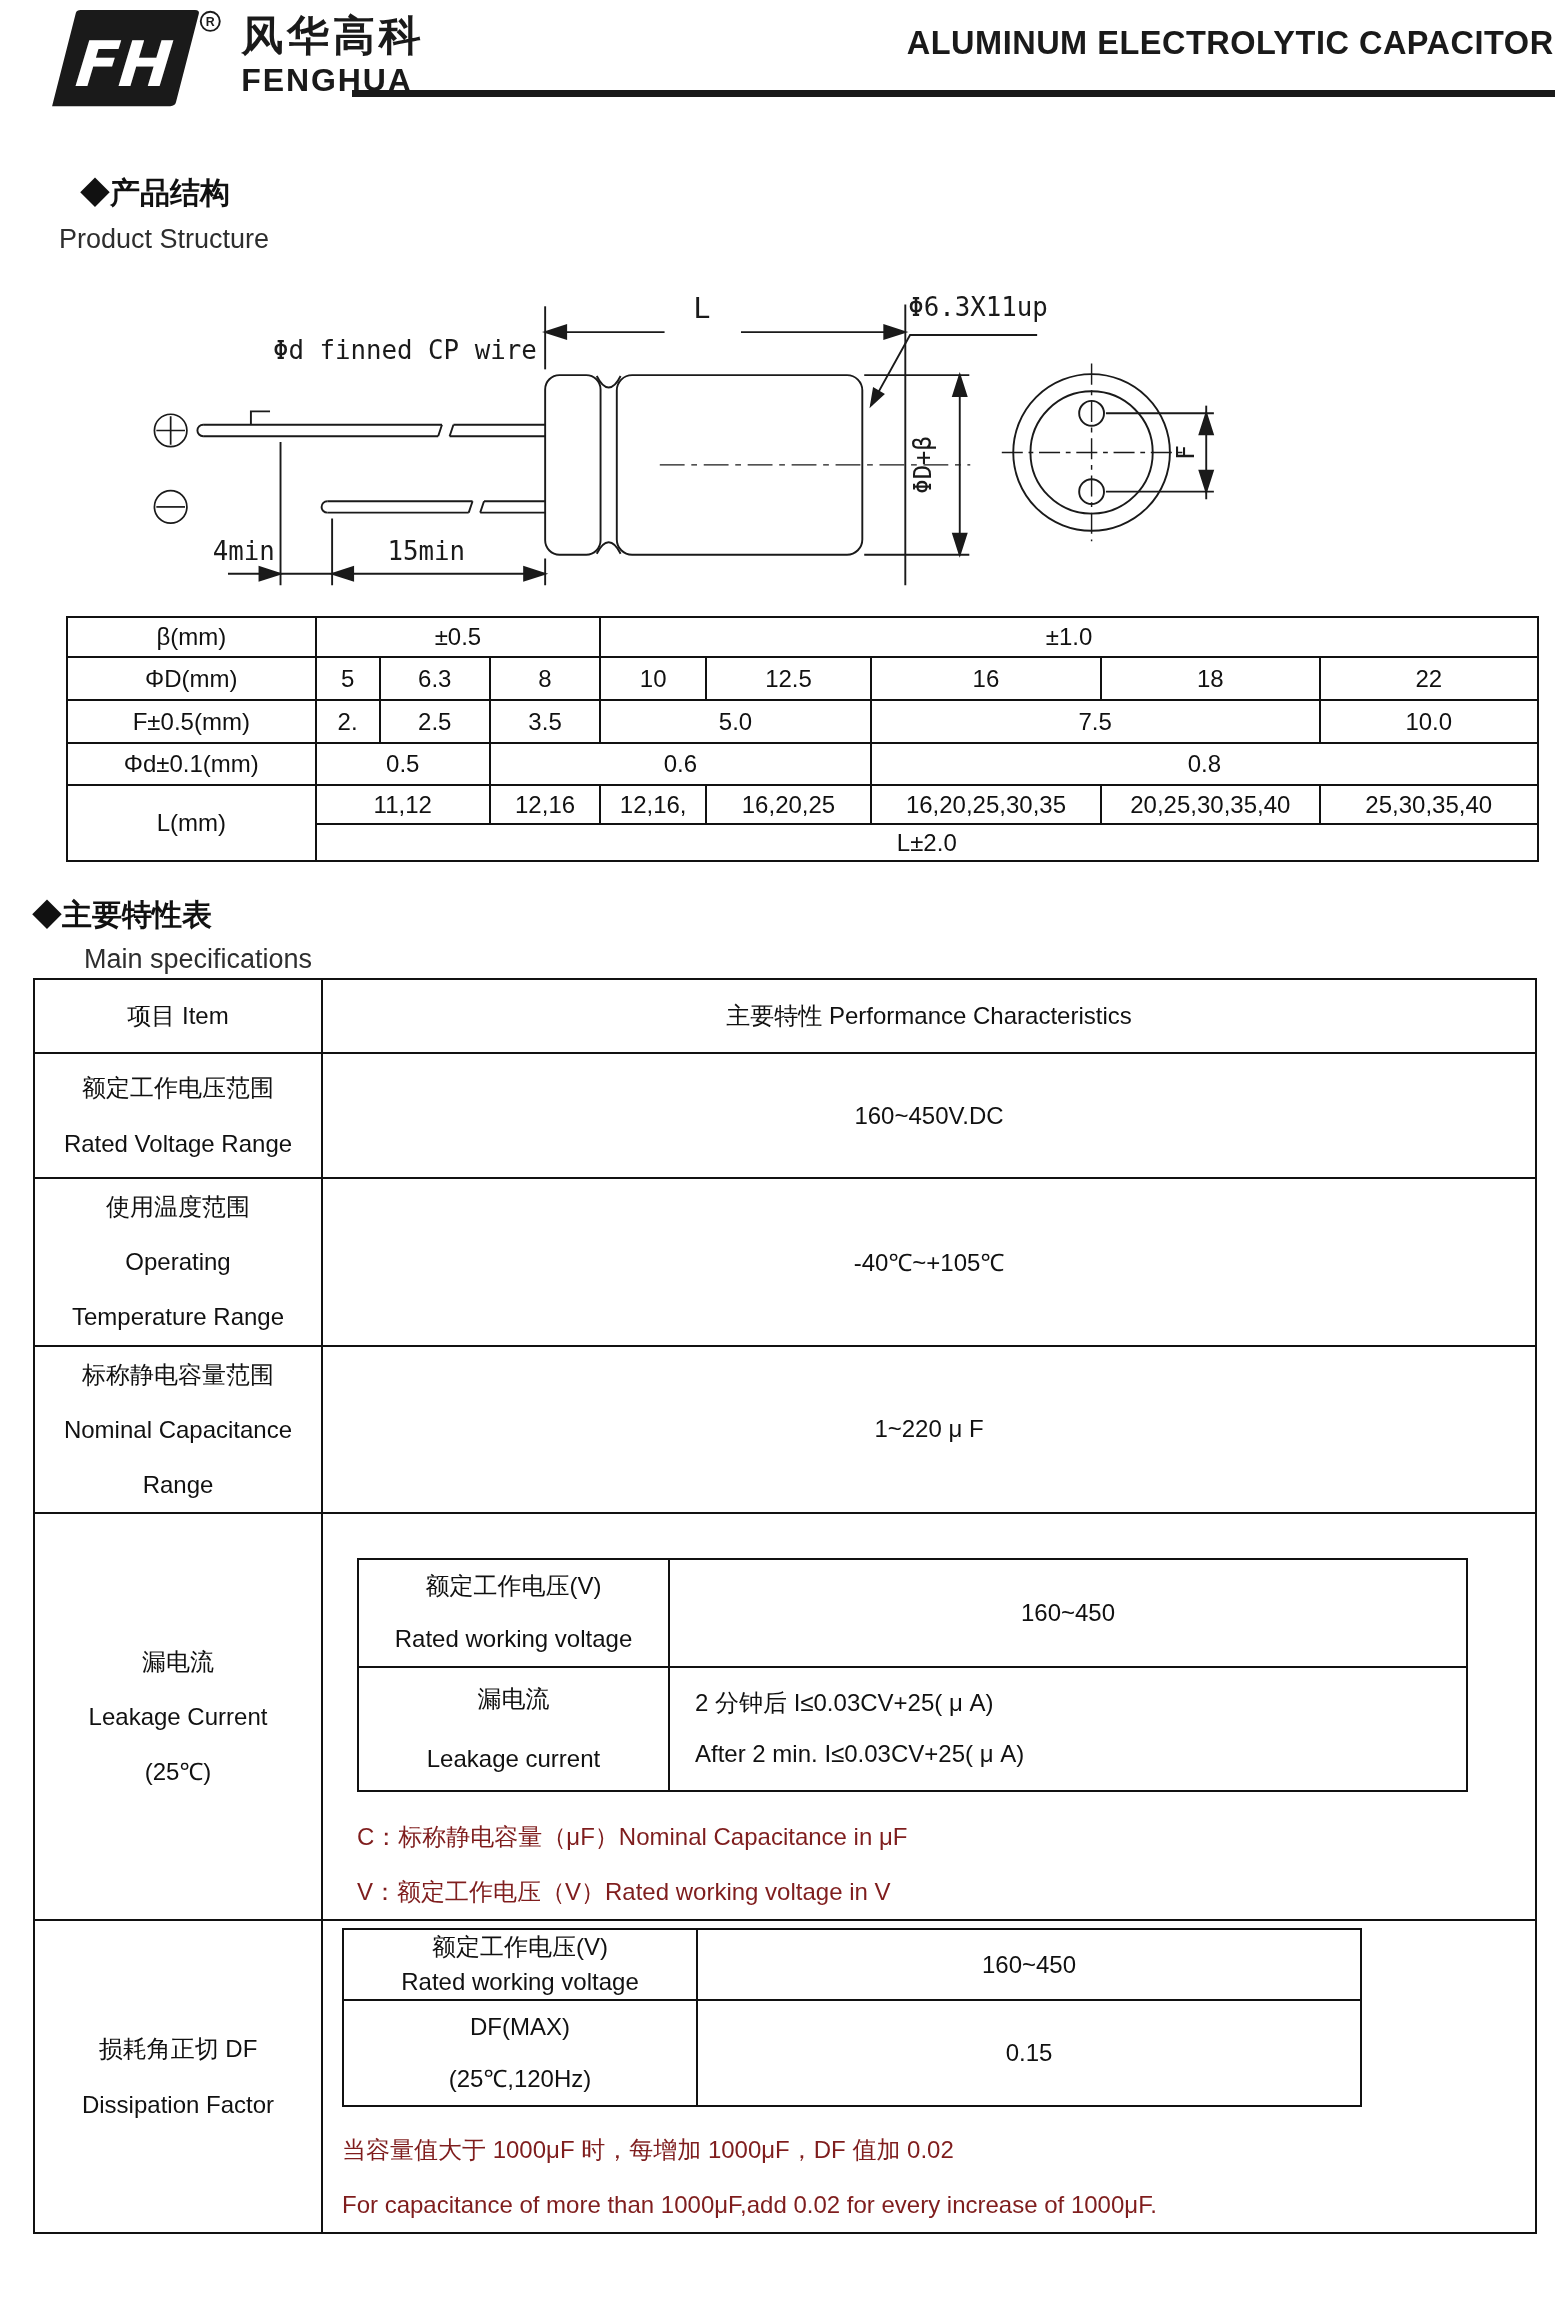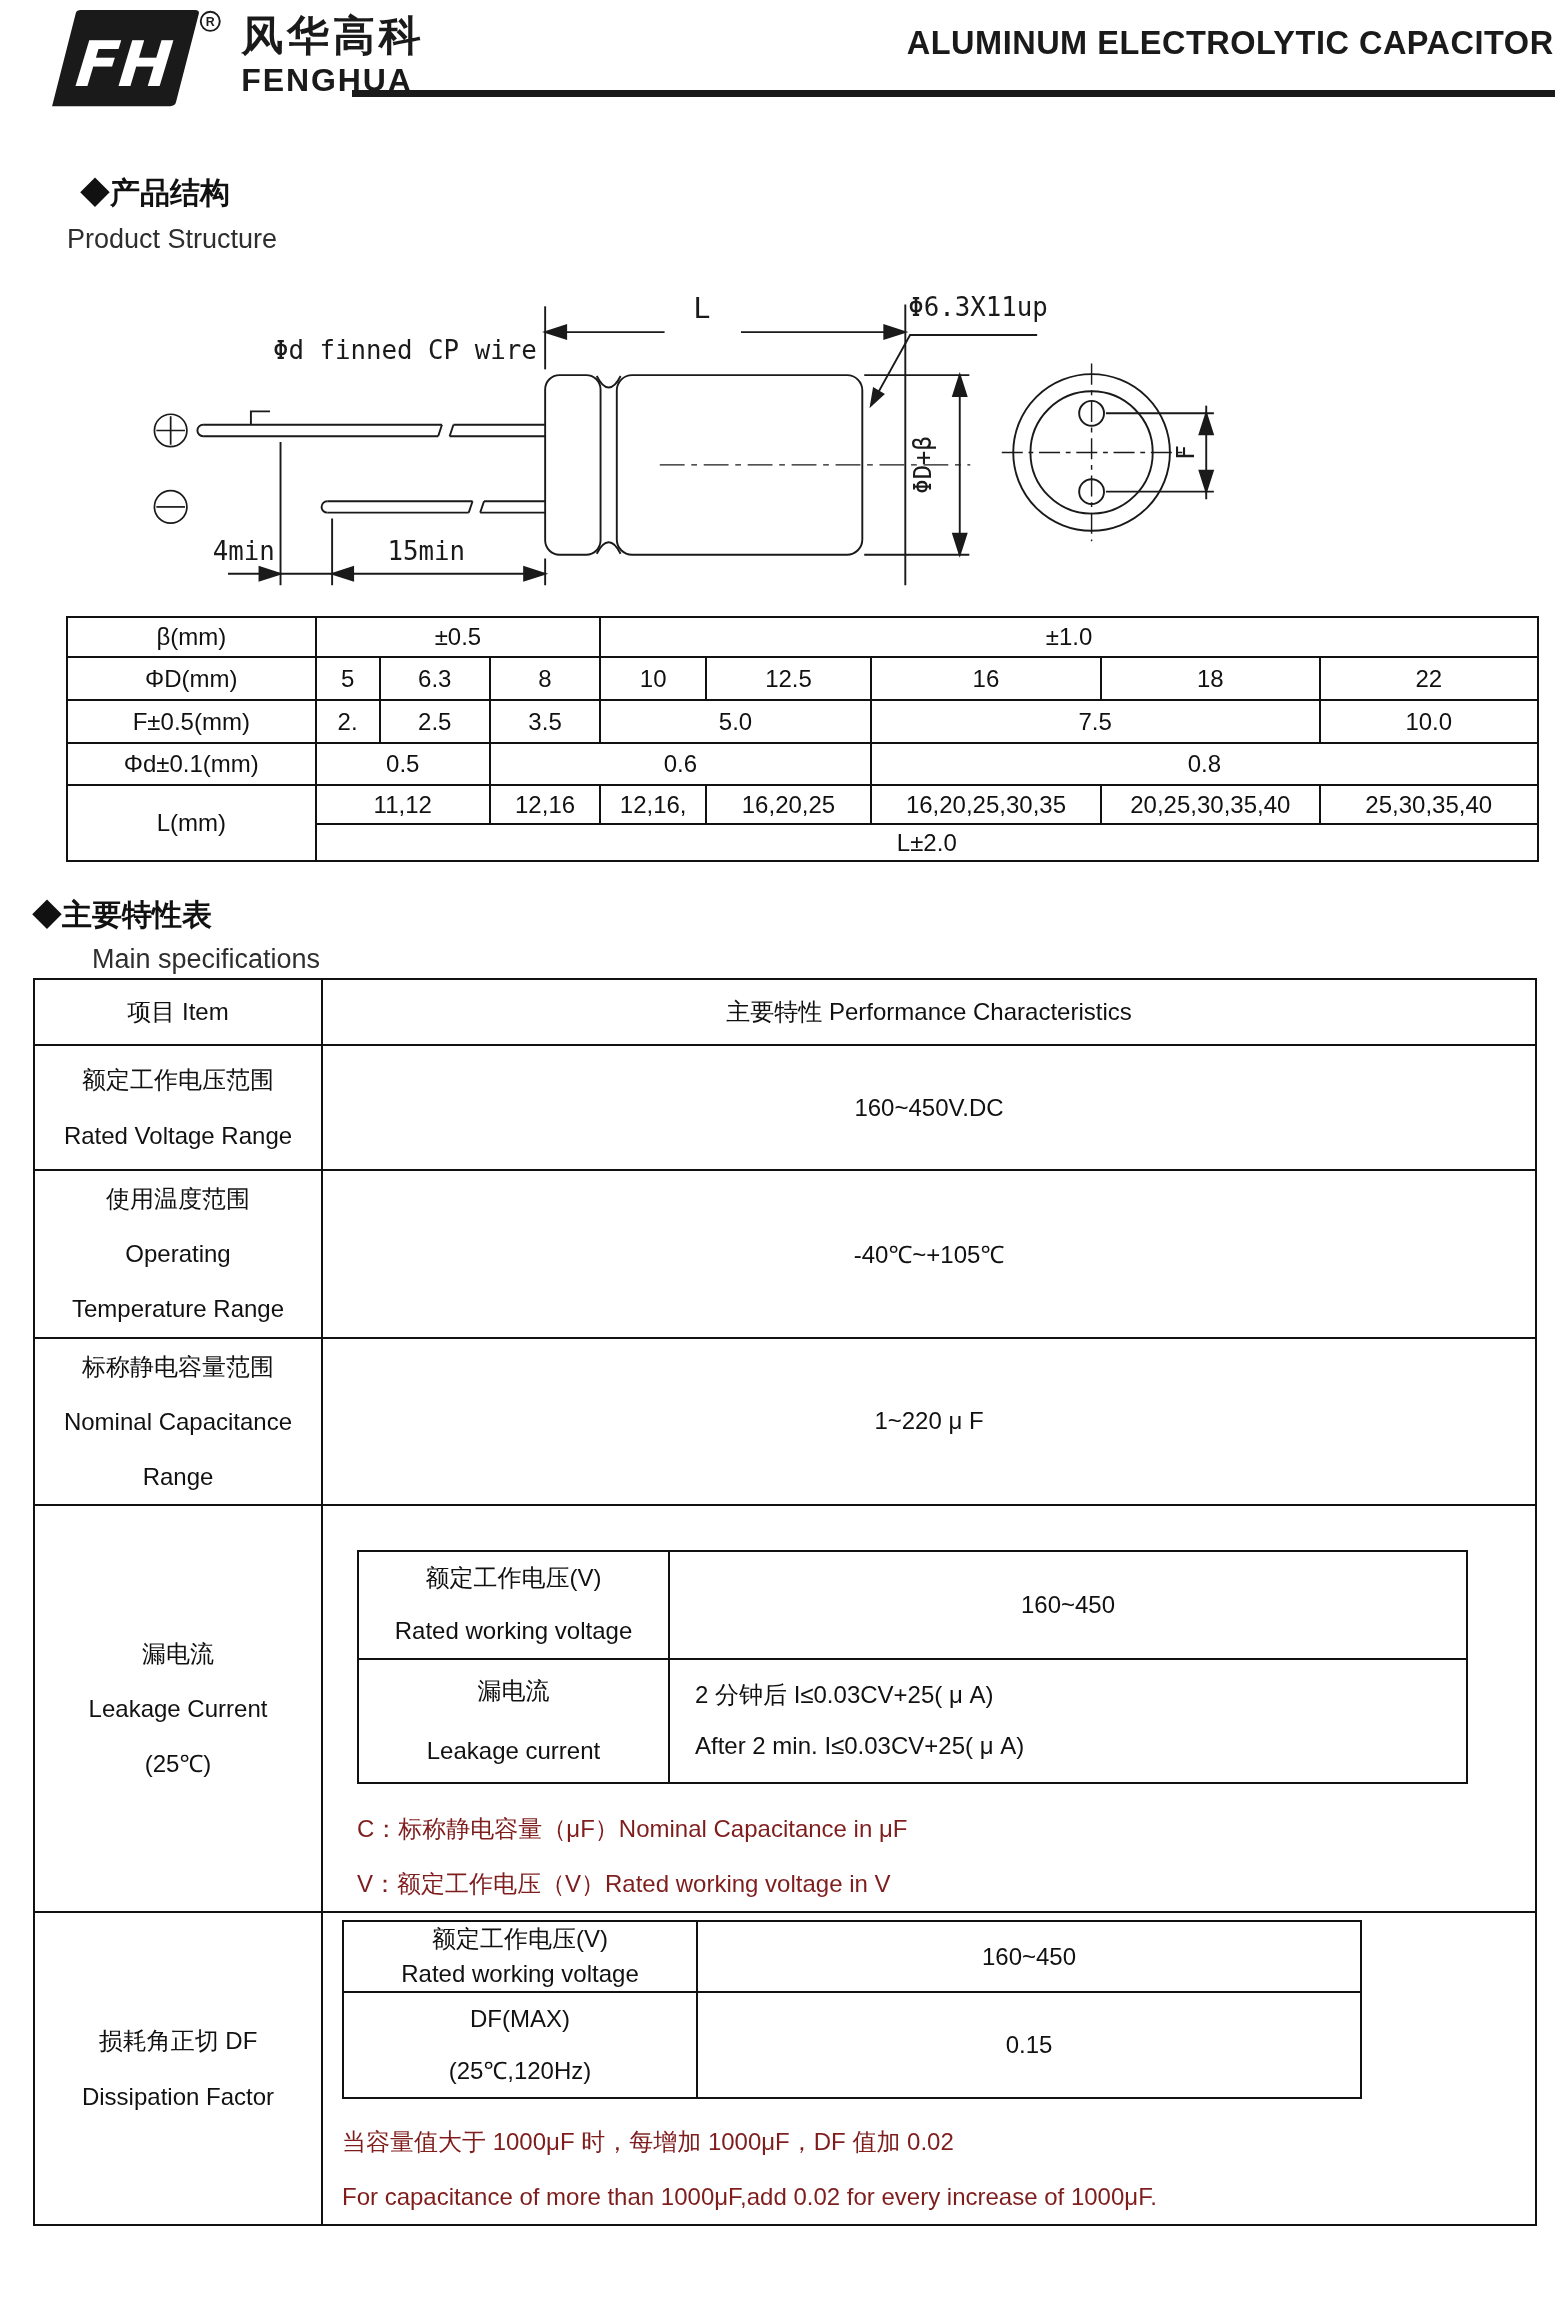--- a/index.html
+++ b/index.html
@@ -10,21 +10,21 @@
   }
   
   .logo { position:absolute; left:23px; top:7.6px; display:flex; gap:15.3px; align-items:flex-start; }
   .logo-text { margin-top:3.8px; }
   .logo-cn { font-size:42px; font-weight:bold; letter-spacing:3.8px; line-height:50px; color:#1a1a1a; }
   .logo-en { font-size:32px; font-weight:bold; letter-spacing:1.9px; line-height:38px; color:#1a1a1a; }
   .doc-title { position:absolute; right:13.4px; top:25px; font-size:32.5px; font-weight:bold; letter-spacing:0.5px; color:#1a1a1a; white-space:nowrap; }
   .head-rule { position:absolute; left:352px; top:90px; width:1203px; height:6.7px; background:#1a1a1a; }
   
   .sec-cn { position:absolute; font-size:30px; font-weight:bold; color:#111; white-space:nowrap; }
-  .sec-en { position:absolute; font-size:27px; color:#2e2e2e; white-space:nowrap;margin-left:8px; }
+  .sec-en { position:absolute; font-size:27px; color:#2e2e2e; white-space:nowrap; }
   #sec1-cn { left:32px; top:173px;margin-left:48px; }
   #sec1-en { left:59px; top:224px; }
   #sec2-cn { left:32px; top:895px; }
   #sec2-en { left:84px; top:944px; }
   
   #drawing { position:absolute; left:0; top:163px; }
   
   table { border-collapse:collapse; }
   #dim-table { position:absolute; left:66px; top:616px; width:1473px; table-layout:fixed; }
   #dim-table td { border:2.4px solid #111; text-align:center; vertical-align:middle; font-size:24px; color:#111; padding:0 3.8px; }
@@ -227,21 +227,21 @@
 
   <div class="sec-cn" id="sec2-cn">◆主要特性表</div>
   <div class="sec-en" id="sec2-en">Main specifications</div>
 
   <table id="spec-table">
     <colgroup>
         <col style="width:288px">
         <col style="width:1214px">
       </colgroup>
     <tbody>
-      <tr style="height:66px">
+      <tr style="height:74px">
         <td class="hd">项目 Item</td>
         <td class="hd">主要特性 Performance Characteristics</td>
       </tr>
       <tr style="height:125px">
         <td class="lbl">额定工作电压范围
 Rated Voltage Range</td>
         <td class="val">160~450V.DC</td>
       </tr>
       <tr style="height:159px">
         <td class="lbl">使用温度范围

